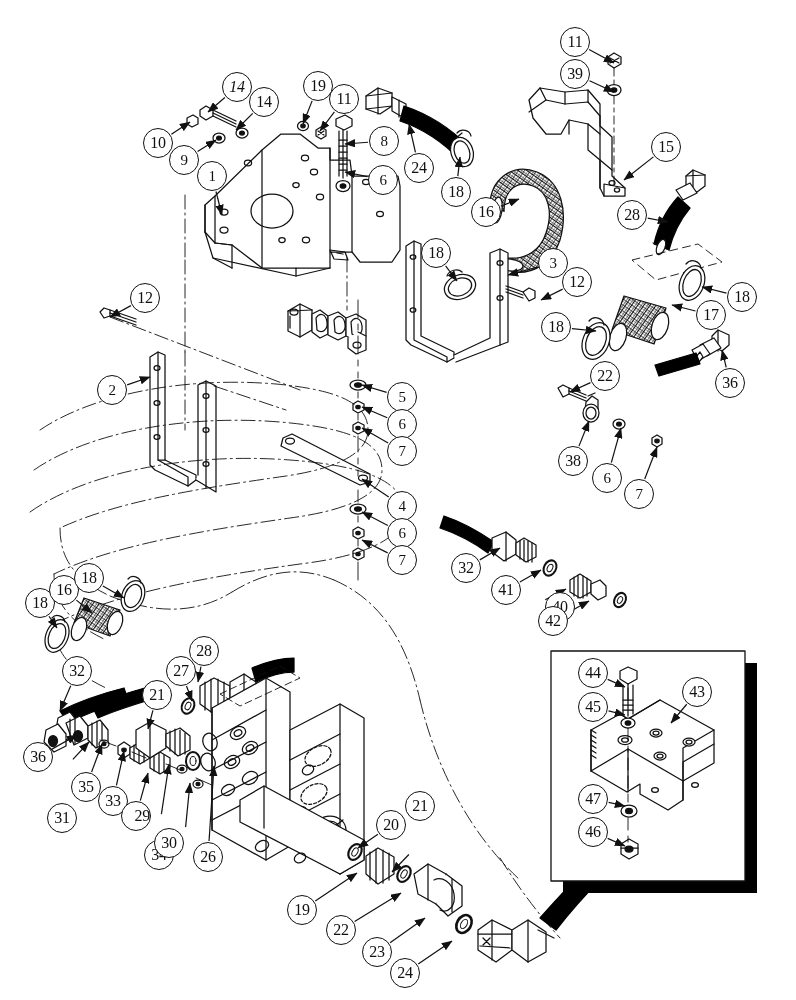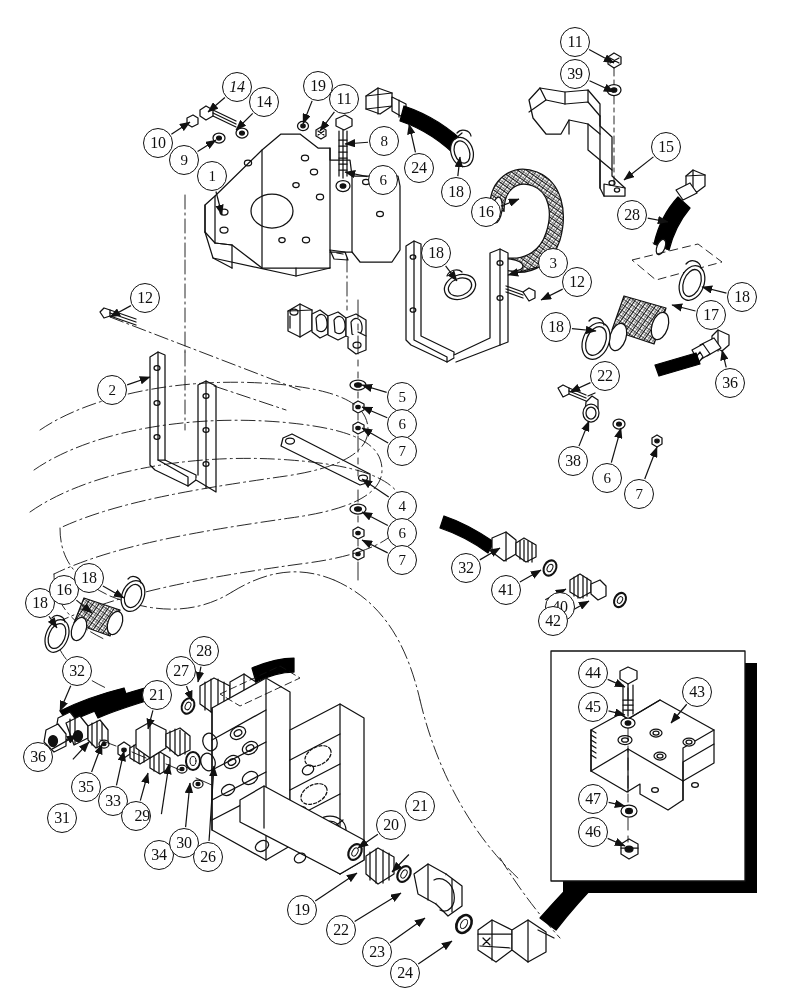--- a/index.html
+++ b/index.html
@@ -700,21 +700,21 @@
       <div class="callout wide" style="left: 77px; top: 671px;">32</div>
       <div class="callout wide" style="left: 157px; top: 695px;">21</div>
       <div class="callout wide" style="left: 181px; top: 671px;">27</div>
       <div class="callout wide" style="left: 204px; top: 651px;">28</div>
       <div class="callout wide" style="left: 38px; top: 757px;">36</div>
       <div class="callout wide" style="left: 62px; top: 771px; margin-top: 32px;">31</div>
       <div class="callout wide" style="left: 86px; top: 787px;">35</div>
       <div class="callout wide" style="left: 113px; top: 801px;">33</div>
       <div class="callout wide" style="left: 136px; top: 816px; text-align: right;">29</div>
       <div class="callout wide" style="left: 159px; top: 830px; margin-top: 10px;">34</div>
-      <div class="callout wide" style="left: 184px; top: 843px;">30</div>
+      <div class="callout wide" style="left: 169px; top: 843px;">30</div>
       <div class="callout wide" style="left: 208px; top: 857px;">26</div>
       <div class="callout wide" style="left: 391px; top: 825px;">20</div>
       <div class="callout wide" style="left: 420px; top: 806px;">21</div>
       <div class="callout wide" style="left: 302px; top: 910px;">19</div>
       <div class="callout wide" style="left: 341px; top: 930px;">22</div>
       <div class="callout wide" style="left: 377px; top: 952px;">23</div>
       <div class="callout wide" style="left: 405px; top: 973px;">24</div>
       <div class="callout wide" style="left: 593px; top: 673px;">44</div>
       <div class="callout wide" style="left: 593px; top: 707px;">45</div>
       <div class="callout wide" style="left: 697px; top: 692px;">43</div>

